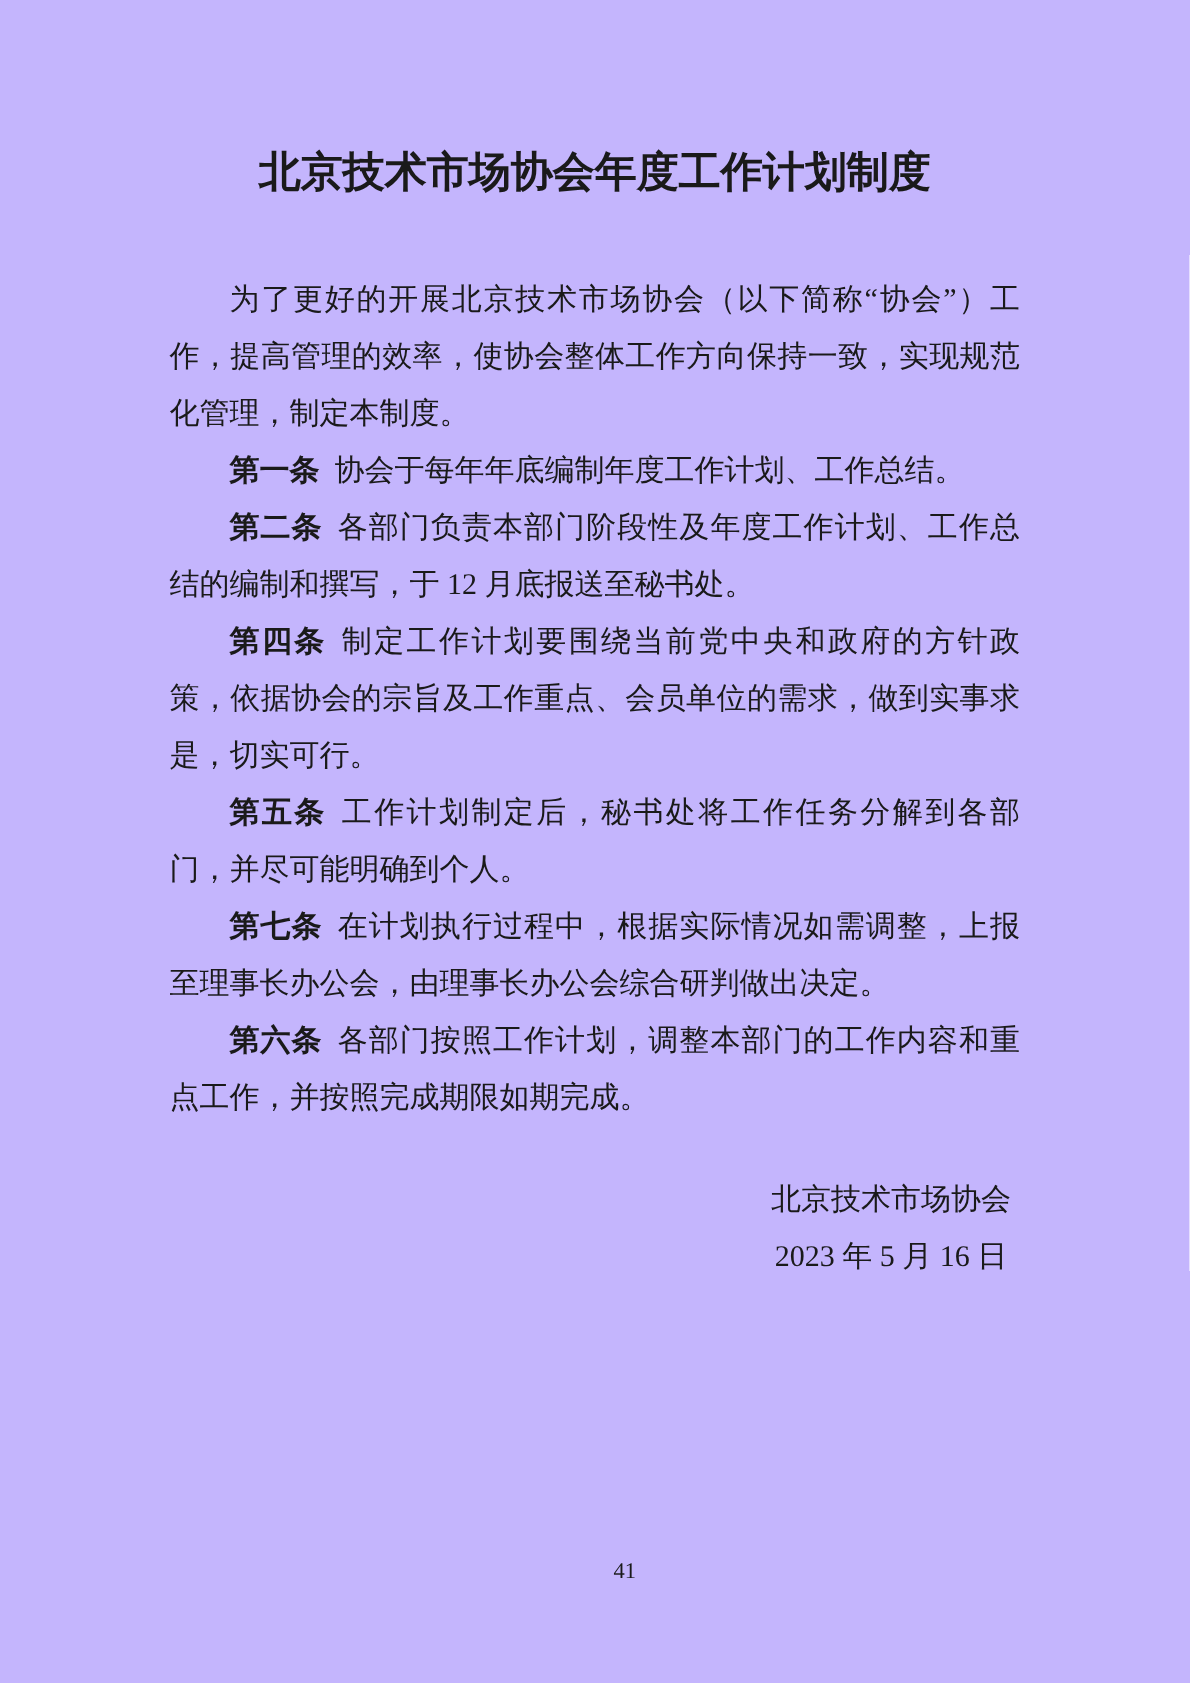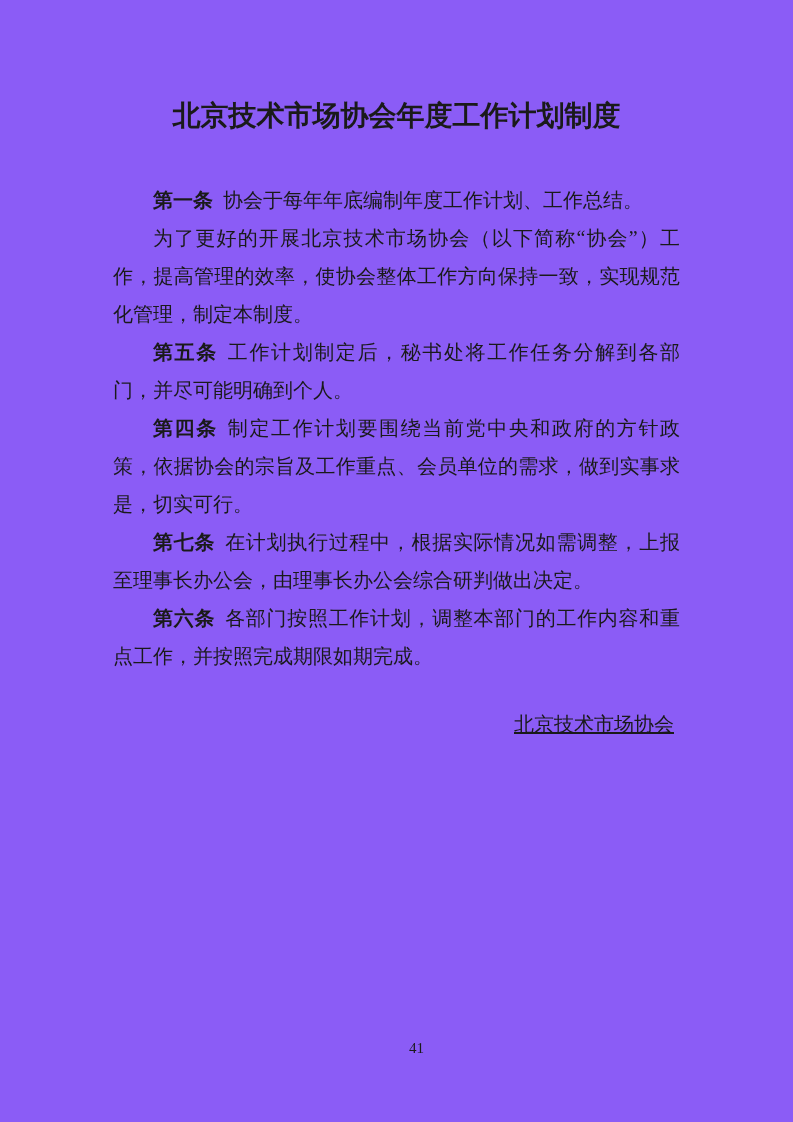--- a/index.html
+++ b/index.html
@@ -6,21 +6,21 @@
 
   html, body {
     background: #ffffff;
   }
 
   .doc-page {
     position: relative;
     width: 793px;
     height: 1122px;
     margin: 0 auto;
-    background: #8b5cf6;
+    background: #c4b5fd;
     color: #1a1a1a;
     font-family: "Liberation Serif", "DejaVu Serif", serif;
     overflow: hidden;
   }
 
   .doc-content {
     padding: 96px 113px 0 113px;
   }
 
   .doc-title {
@@ -46,21 +46,20 @@
   }
 
   .doc-closing {
     margin-top: 30px;
     margin-left: auto;
     margin-right: 6px;
     width: max-content;
     text-align: center;
     font-size: 20px;
     line-height: 38px;
-    text-decoration: underline;
   }
 
   .doc-footer {
     position: absolute;
     left: 0;
     top: 1038px;
     width: 100%;
     text-align: center;
     font-size: 15px;
     line-height: 20px;
@@ -71,39 +70,41 @@
 </head>
 <body>
 
 <div class="doc-page">
   <div class="doc-content">
 
     <h1 class="doc-title">北京技术市场协会年度工作计划制度</h1>
 
     <div class="doc-body">
 
+      <p><span>为了更好的开展北京技术市场协会（以下简称“协会”）工作，提高管理的效率，使协会整体工作方向保持一致，实现规范化管理，制定本制度。</span></p>
+
       <p><span class="article-label">第一条</span><span>协会于每年年底编制年度工作计划、工作总结。</span></p>
 
-      <p><span>为了更好的开展北京技术市场协会（以下简称“协会”）工作，提高管理的效率，使协会整体工作方向保持一致，实现规范化管理，制定本制度。</span></p>
+      <p><span class="article-label">第二条</span><span>各部门负责本部门阶段性及年度工作计划、工作总结的编制和撰写，于 12 月底报送至秘书处。</span></p>
 
 
+      <p><span class="article-label">第四条</span><span>制定工作计划要围绕当前党中央和政府的方针政策，依据协会的宗旨及工作重点、会员单位的需求，做到实事求是，切实可行。</span></p>
 
       <p><span class="article-label">第五条</span><span>工作计划制定后，秘书处将工作任务分解到各部门，并尽可能明确到个人。</span></p>
-
-      <p><span class="article-label">第四条</span><span>制定工作计划要围绕当前党中央和政府的方针政策，依据协会的宗旨及工作重点、会员单位的需求，做到实事求是，切实可行。</span></p>
 
       <p><span class="article-label">第七条</span><span>在计划执行过程中，根据实际情况如需调整，上报至理事长办公会，由理事长办公会综合研判做出决定。</span></p>
 
       <p><span class="article-label">第六条</span><span>各部门按照工作计划，调整本部门的工作内容和重点工作，并按照完成期限如期完成。</span></p>
 
 
     </div>
 
     <div class="doc-closing">
       <div>北京技术市场协会</div>
+      <div>2023 年 5 月 16 日</div>
     </div>
 
   </div>
 
   <div class="doc-footer">
     <span>41</span>
   </div>
 </div>
 
 </body></html>

